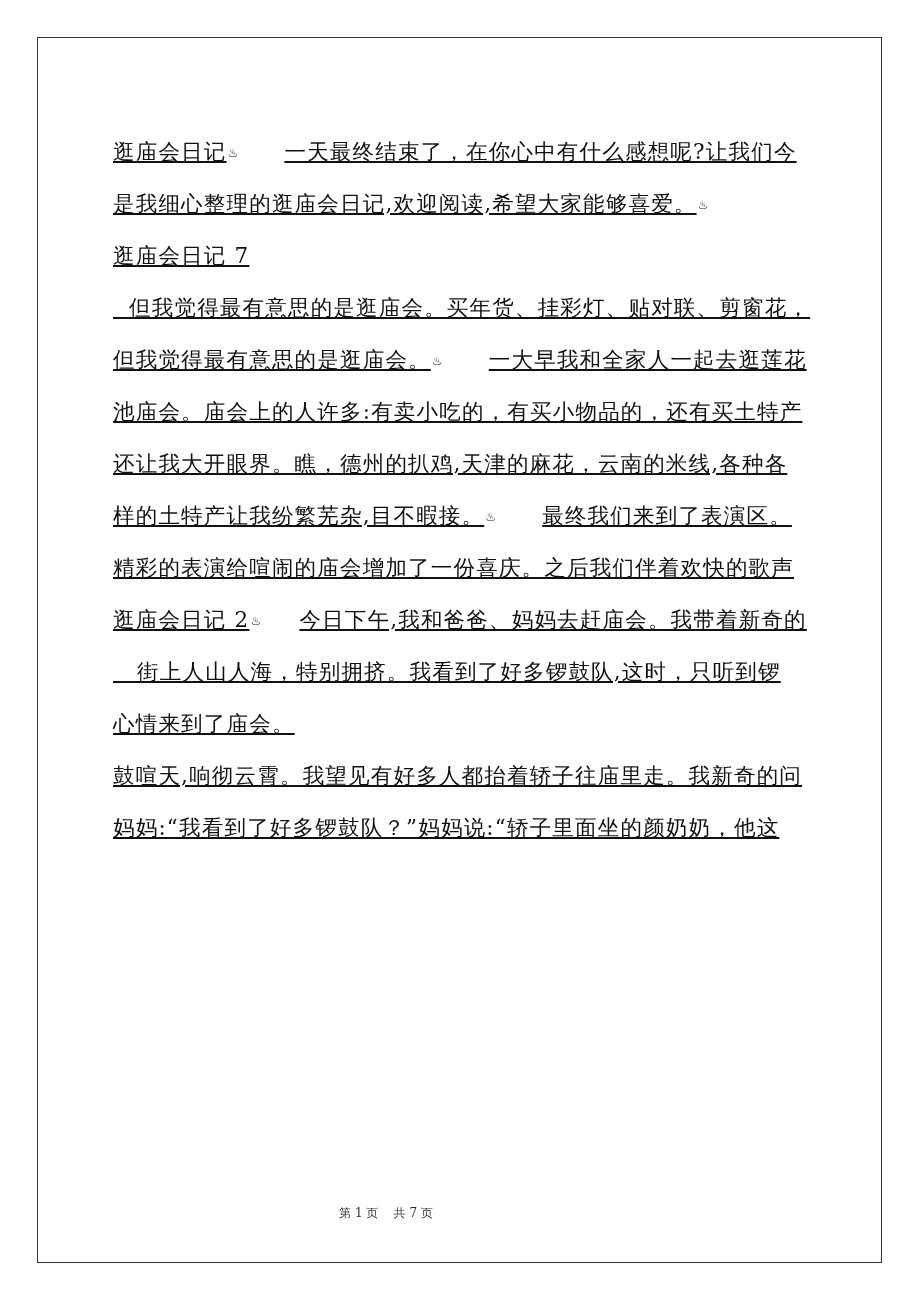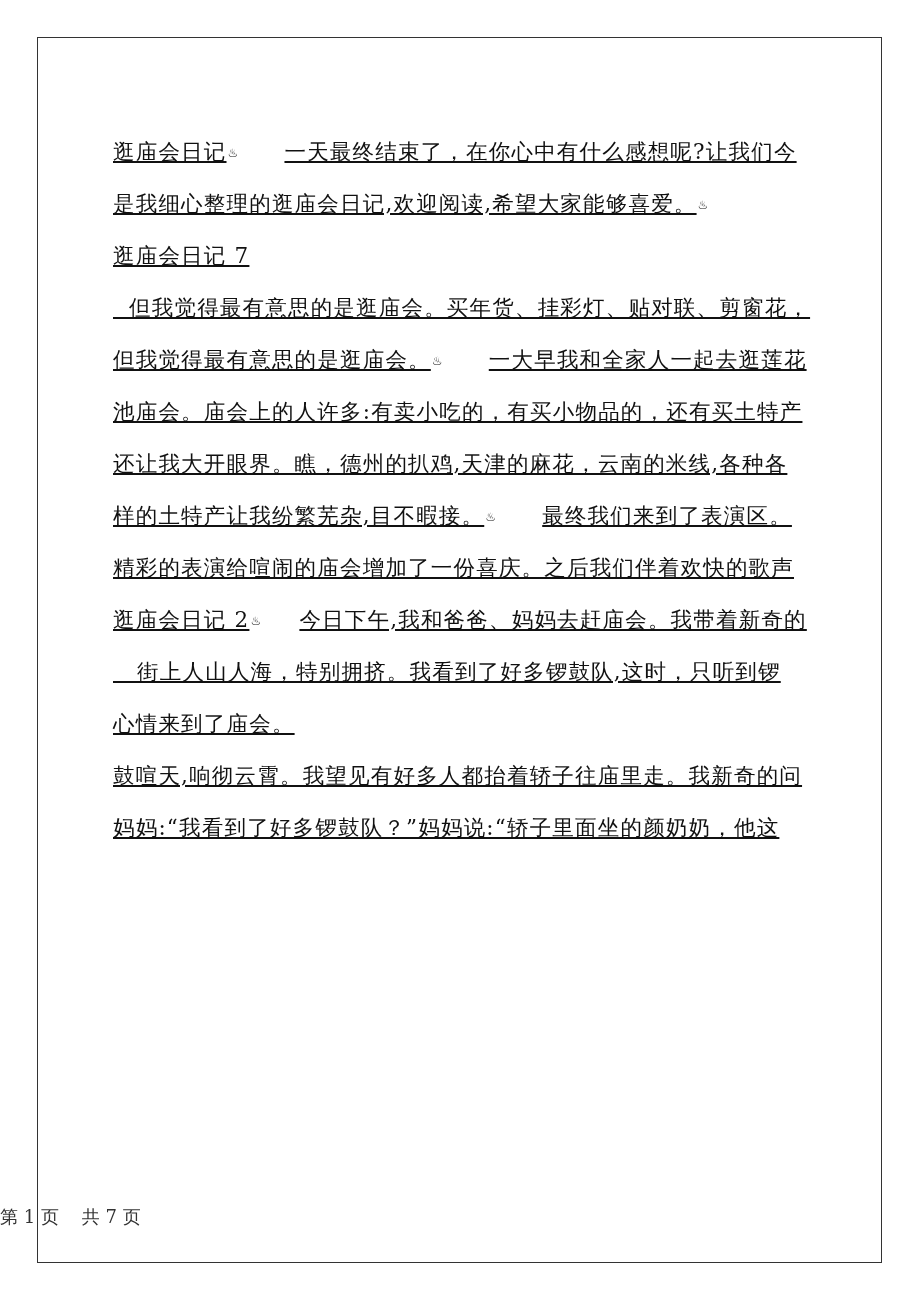--- a/index.html
+++ b/index.html
@@ -5,22 +5,22 @@
   html, body { margin: 0; padding: 0; background: #ffffff; }
   body { width: 920px; height: 1302px; position: relative; overflow: hidden;
          font-family: "DejaVu Serif", "Liberation Serif", serif; color: #111; }
   .page-frame { position: absolute; left: 37px; top: 37px; width: 845px; height: 1226px;
                 border: 1.5px solid #333; box-sizing: border-box; }
   .content { position: absolute; left: 113px; top: 132px; width: 700px; text-decoration: underline; }
   .line { height: 52px; line-height: 40px; font-size: 21.5px; white-space: nowrap;
           letter-spacing: 1.2px; }
   .mark { display: inline-block; font-size: 12px; vertical-align: 2px; margin: 0 1px; }
   .gap { display: inline-block; }
-  .footer { position: absolute; left: 0; width: 772px; top: 1205px; 
-            font-size: 18px; color: #333; }
+  .footer { position: absolute; left: 0; width: 772px; top: 1205px; text-align: center;
+            font-size: 12px; color: #333; }
 </style>
 </head>
 <body>
 
 <div class="page-frame"></div>
 
 <div class="content">
   <div class="line"><span>逛庙会日记</span><span class="mark">♨</span><span class="gap" style="width:44px"></span><span>一天最终结束了，在你心中有什么感想呢?让我们今</span></div>
   <div class="line"><span>是我细心整理的逛庙会日记,欢迎阅读,希望大家能够喜爱。</span><span class="mark">♨</span></div>
   <div class="line">逛庙会日记 7</div>

